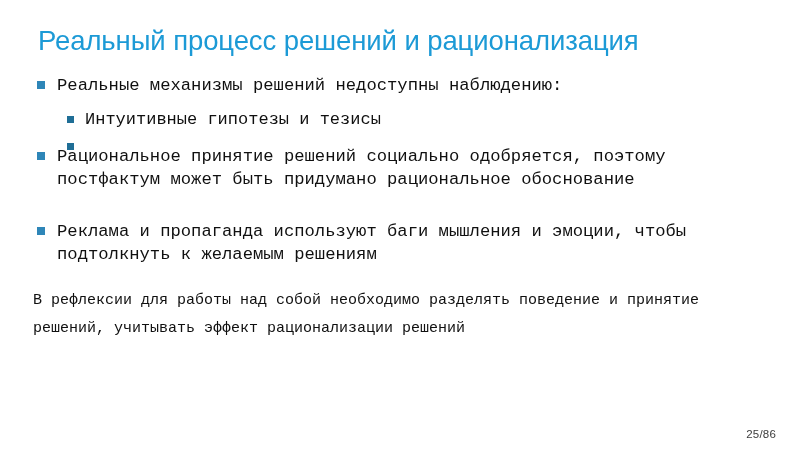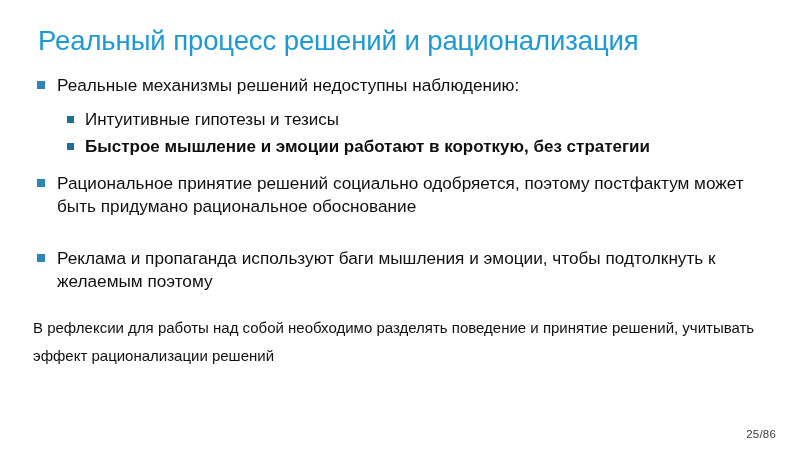--- a/index.html
+++ b/index.html
@@ -36,20 +36,21 @@
   #body {
     position: absolute;
     left: 0;
     top: 74px;
     width: 800px;
   }
 
   .blk {
     position: relative;
     color: #101010;
+    font-family: Liberation Mono, monospace;
   }
 
   
   .lvl1 {
     padding-left: 57px;
     padding-right: 36px;
     font-size: 17.2px;
     line-height: 23.5px;
     margin-bottom: 12px;
   }
@@ -121,39 +122,38 @@
       <span>Реальные механизмы решений недоступны наблюдению:</span>
     </div>
 
     <div class="sub-group">
       <div class="blk lvl2">
         <span class="bullet"></span>
         <span>Интуитивные гипотезы и тезисы</span>
       </div>
       <div class="blk lvl2 strong">
         <span class="bullet"></span>
-        <span>Быстрое мышление и эмоции работают в короткую, без стратегии</span>
       </div>
     </div>
 
     <div class="gap-1"></div>
 
     <div class="blk lvl1">
       <span class="bullet"></span>
       <span>Рациональное принятие решений социально одобряется, поэтому постфактум может быть придумано рациональное обоснование</span>
     </div>
 
     <div class="gap-2"></div>
 
 
     <div class="gap-2"></div>
 
     <div class="blk lvl1">
       <span class="bullet"></span>
-      <span>Реклама и пропаганда используют баги мышления и эмоции, чтобы подтолкнуть к желаемым поэтому</span>
+      <span>Реклама и пропаганда используют баги мышления и эмоции, чтобы подтолкнуть к желаемым решениям</span>
     </div>
 
     <div class="gap-2"></div>
 
     <div class="blk plain">
       <span>В рефлексии для работы над собой необходимо разделять поведение и принятие решений, учитывать эффект рационализации решений</span>
     </div>
 
   </div>
 

